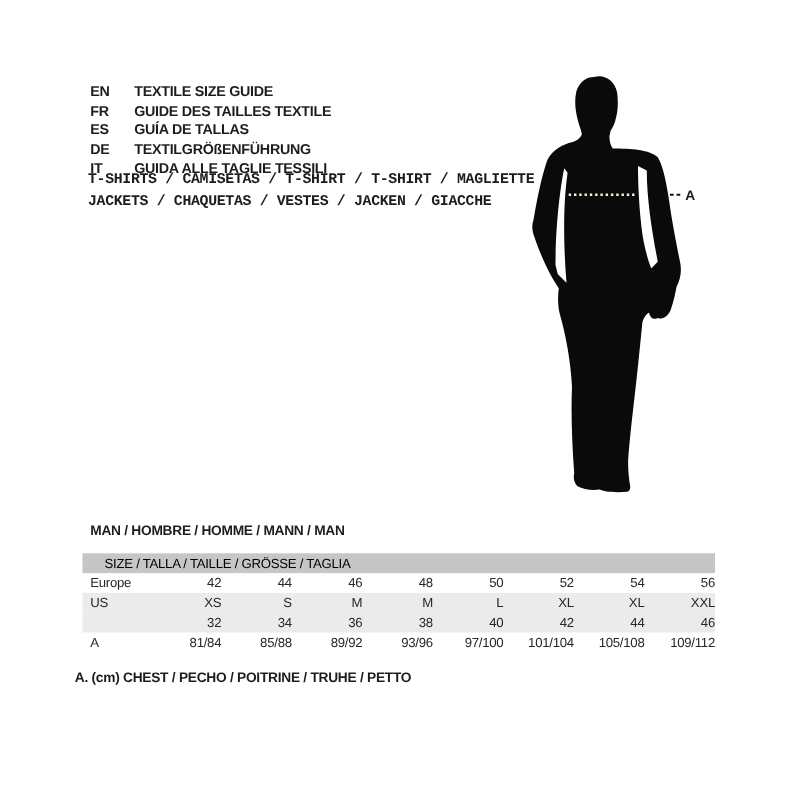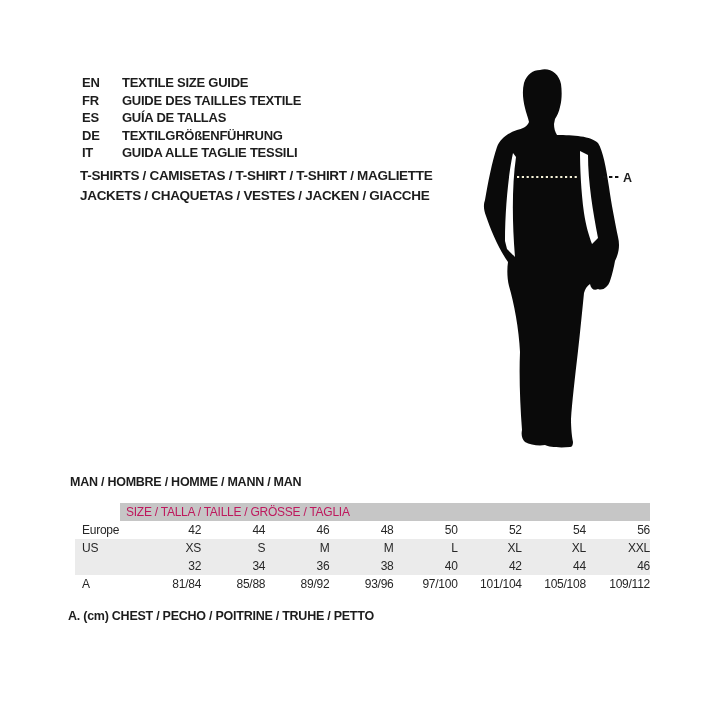--- a/index.html
+++ b/index.html
@@ -6,37 +6,37 @@
   body{width:720px;height:720px;font-family:"Liberation Sans",sans-serif;color:#1d1d1d;}
   .canvas{position:relative;width:720px;height:720px;background:#fff;overflow:hidden;}
 
   
   .lang-list{position:absolute;left:82px;top:74px;font-size:13px;line-height:17.5px;
              font-weight:700;letter-spacing:-0.25px;}
   .lang-row{display:flex;}
   .lang-code{width:40px;}
 
   
-  .categories{position:absolute;left:80px;top:166px;font-size:13.5px;font-weight:700;
-              line-height:20px;letter-spacing:-0.3px;}
+  .categories{position:absolute;left:80px;top:154px;font-size:13.5px;font-weight:700;
+              line-height:20px;letter-spacing:-0.3px;font-family:Liberation Mono, monospace;}
 
   
   .figure-wrap{position:absolute;left:483px;top:65px;width:160px;height:390px;}
   .figure-wrap svg{display:block;width:160px;height:390px;}
   .measure-a{font-family:"Liberation Sans",sans-serif;font-size:12.5px;font-weight:600;fill:#1d1d1d;}
 
   
-  .section-title{position:absolute;left:70px;top:475px;font-size:12.5px;font-weight:700;
+  .section-title{position:absolute;left:82px;top:475px;font-size:12.5px;font-weight:700;
                  letter-spacing:-0.25px;}
 
   
   .size-table{position:absolute;left:75px;top:503px;width:575px;font-size:12px;
               letter-spacing:-0.25px;color:#272727;}
   .t-header{height:18px;background:#c6c6c6;display:flex;align-items:center;
-            padding-left:6px;box-sizing:border-box;color:#be185d;margin-left:45px;}
+            padding-left:20px;box-sizing:border-box;color:#000000;}
   .t-row{display:flex;height:18px;align-items:center;box-sizing:border-box;}
   .t-row.band{background:#ebebeb;gap:36px;}
   .t-label{width:62px;padding-left:7px;box-sizing:border-box;}
   .t-cell{flex:1;text-align:right;}
 
   
   .footnote{position:absolute;left:68px;top:609px;font-size:12.5px;font-weight:700;
             letter-spacing:-0.25px;}
 </style>
 </head>

